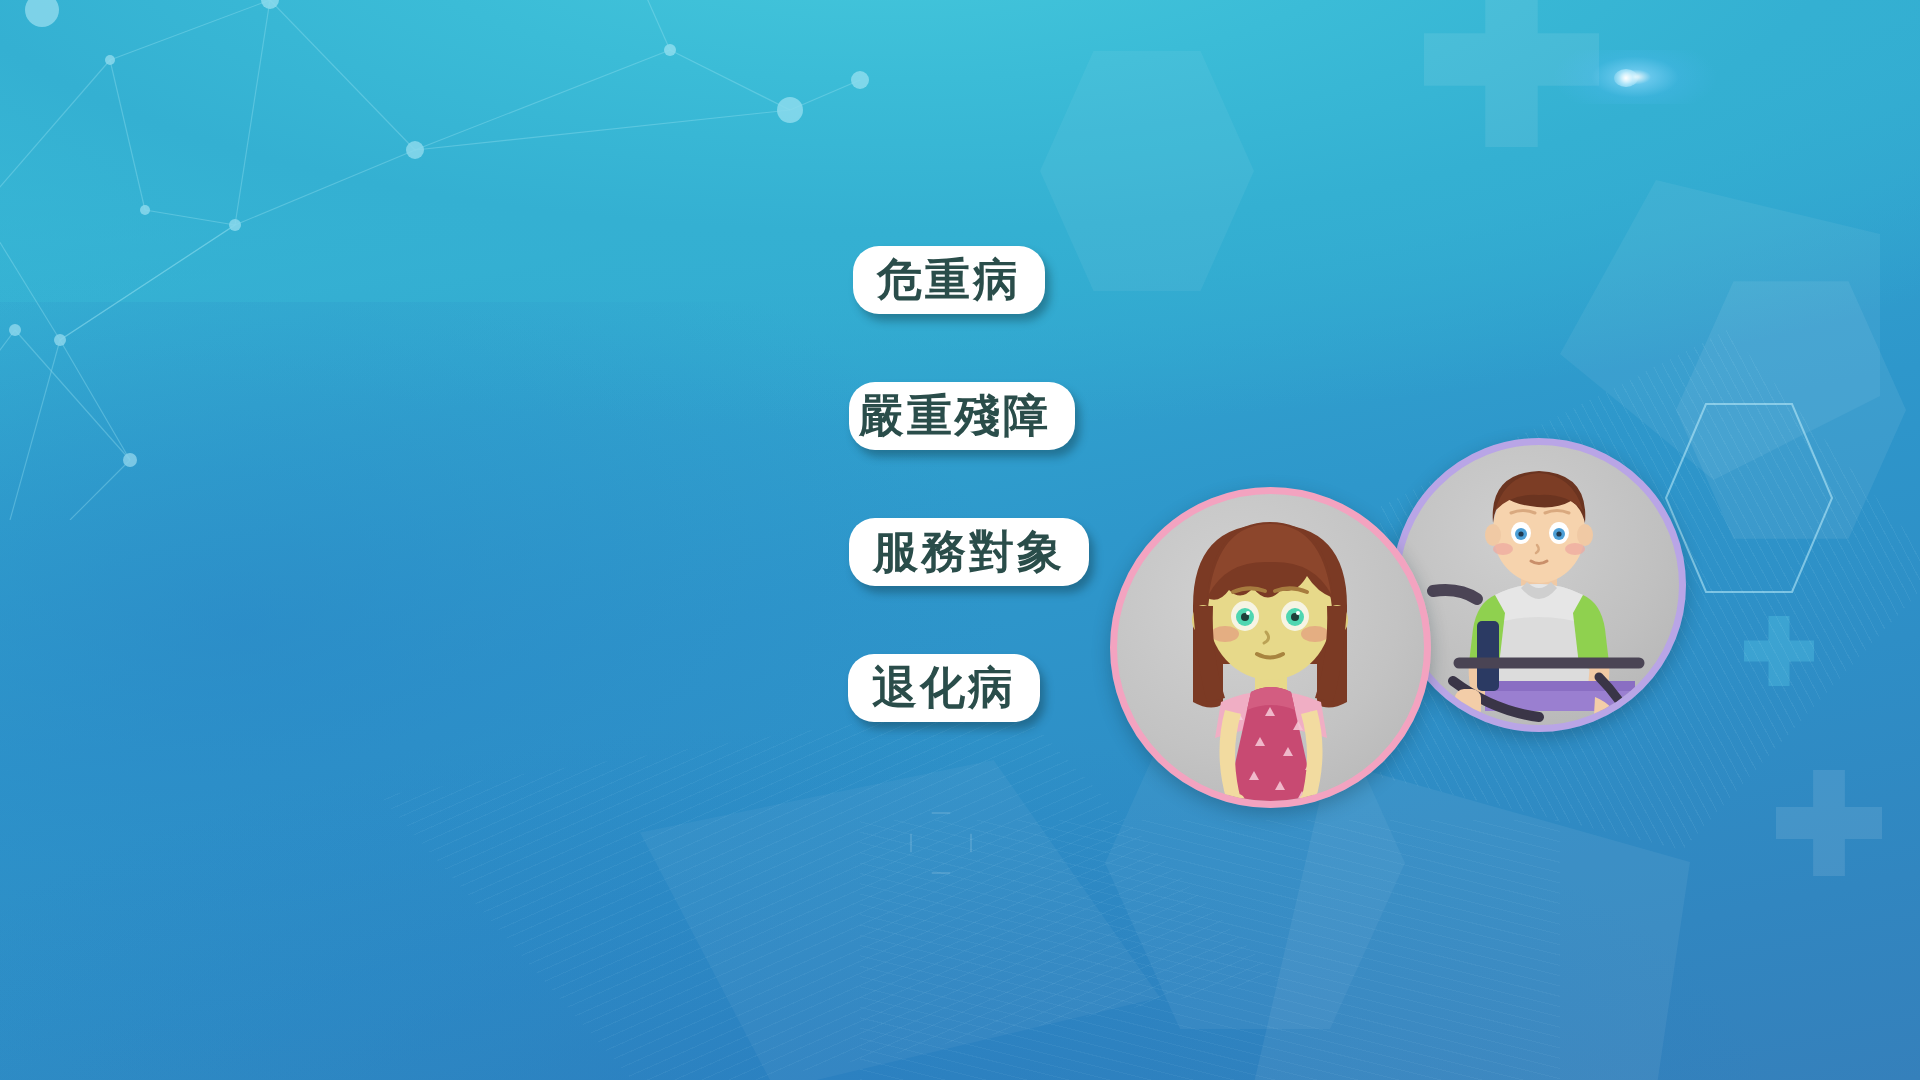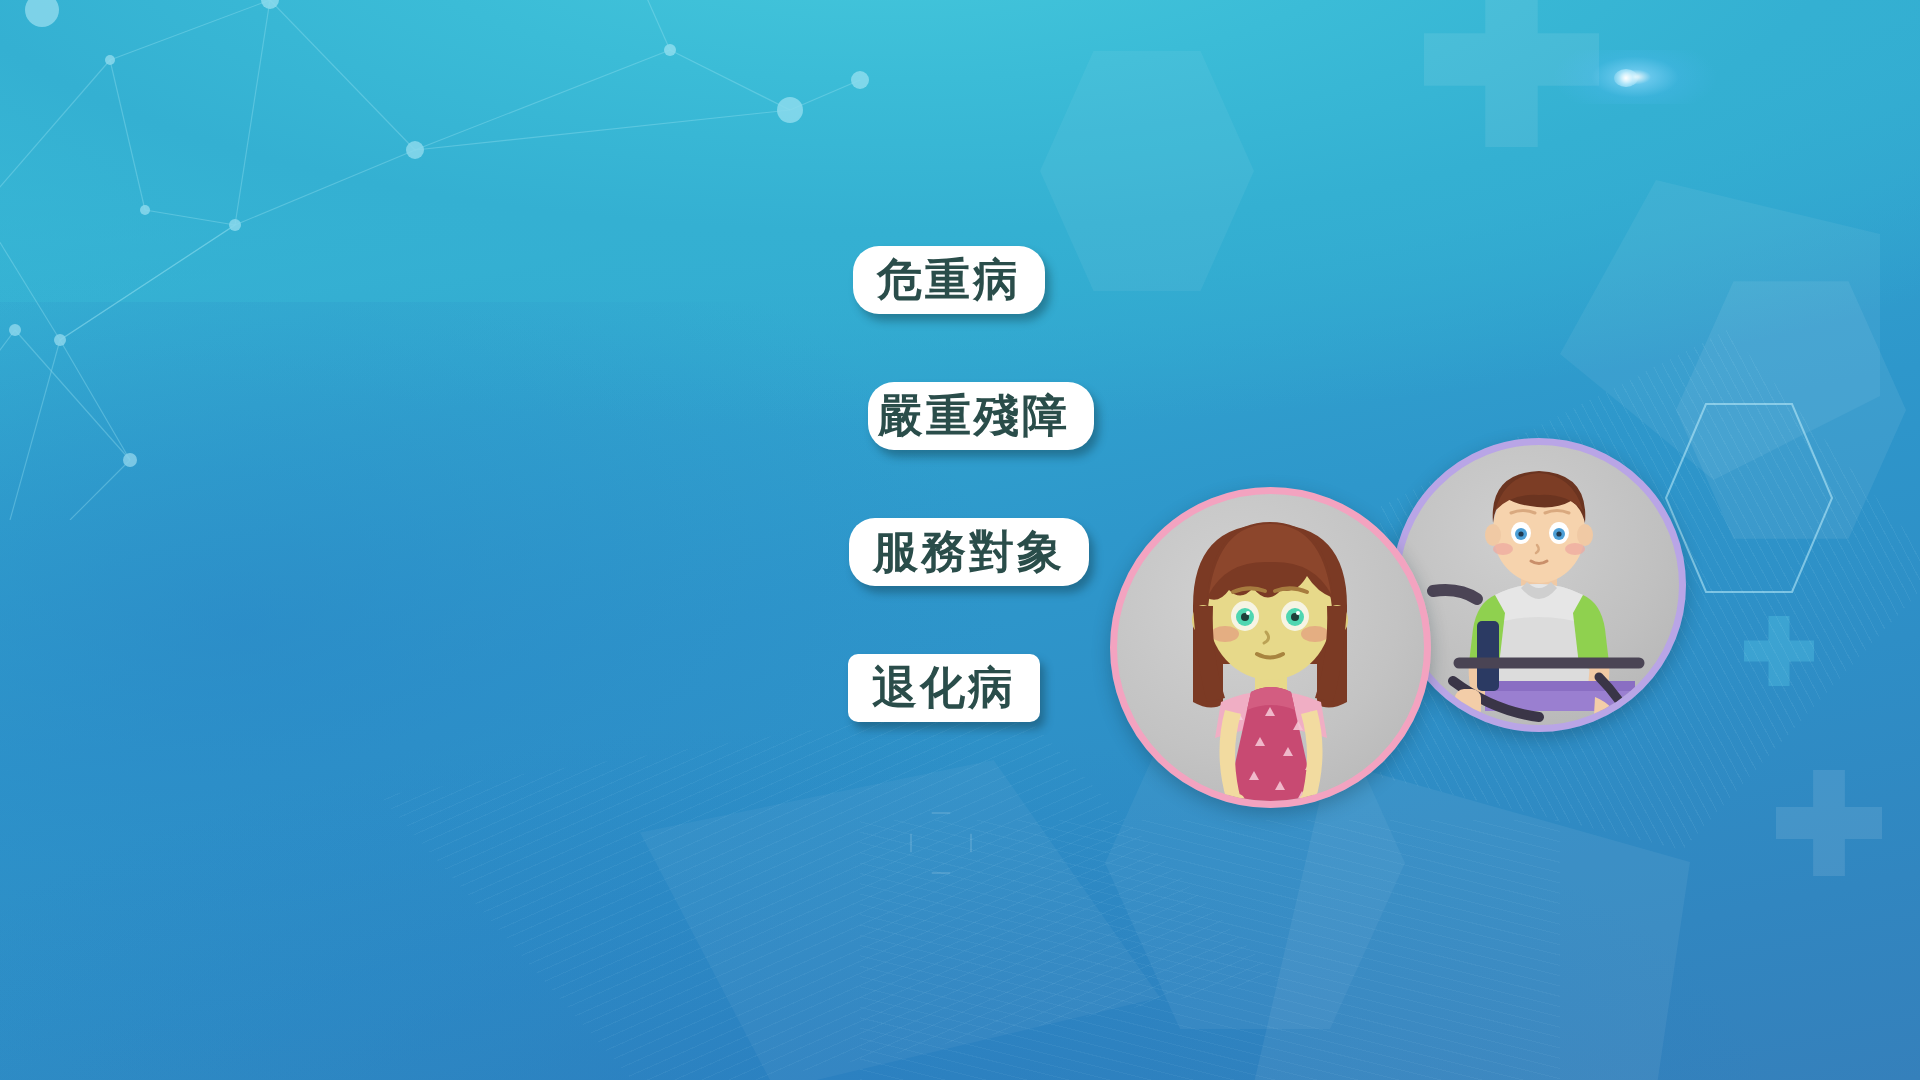--- a/index.html
+++ b/index.html
@@ -91,23 +91,23 @@
     font-family:"DejaVu Sans","Liberation Sans",sans-serif;}
 
   
   .pill{position:absolute;display:flex;align-items:center;justify-content:center;
     background:#ffffff;border-radius:26px;
     color:#2a4d4a;font-size:45px;font-weight:bold;letter-spacing:3px;
     box-shadow:5px 7px 9px rgba(12,40,46,.35);
     padding:0 24px;height:68px;
     text-shadow:1px 1px 0 rgba(255,255,255,.7);}
   .pill.p1{left:853px;top:246px;}
-  .pill.p2{left:868px;top:382px;padding-left:10px;}
+  .pill.p2{left:849px;top:382px;padding-left:10px;}
   .pill.p3{left:849px;top:518px;}
-  .pill.p4{left:848px;top:654px;border-radius:10px;}
+  .pill.p4{left:848px;top:654px;}
 
   
   .avatar{position:absolute;border-radius:50%;overflow:hidden;}
   .av-girl{left:1110px;top:487px;width:307px;height:307px;
     border:7px solid #f3a3c0;
     background:radial-gradient(circle at 40% 34%, #d2d2d2 0%, #c3c3c3 58%, #b4b4b4 100%);
     box-shadow:0 6px 18px rgba(10,40,50,.28);}
   .av-boy{left:1392px;top:438px;width:280px;height:280px;
     border:7px solid #b9a5e6;
     background:radial-gradient(circle at 42% 32%, #cfcfcf 0%, #c0c0c0 58%, #b2b2b2 100%);

